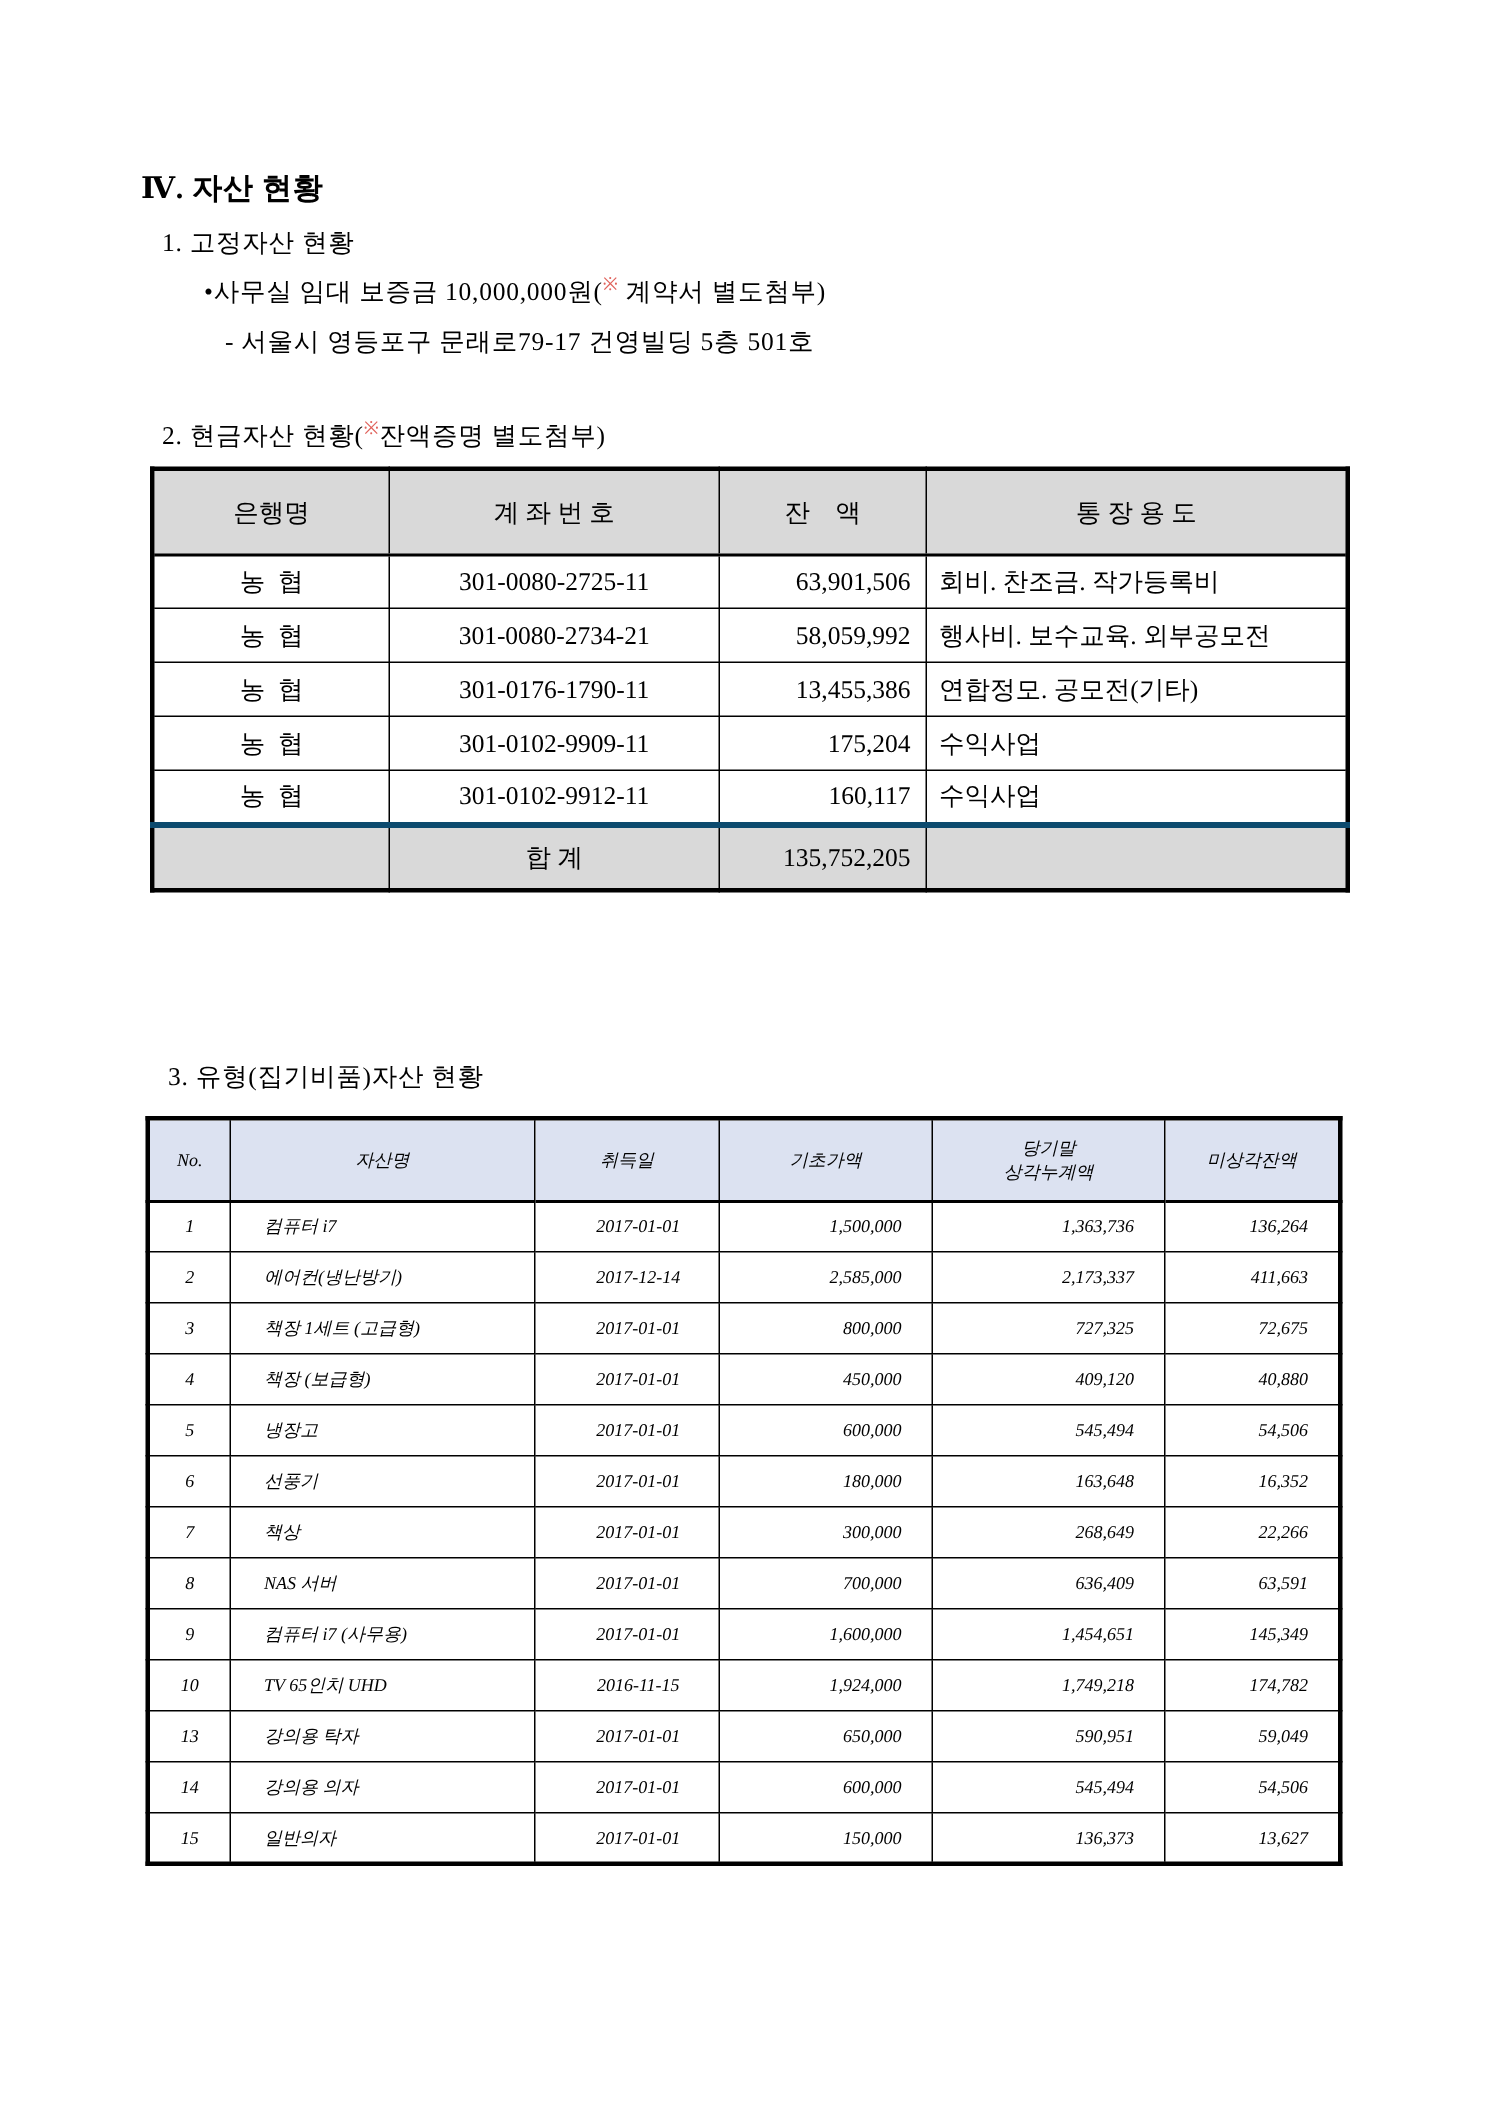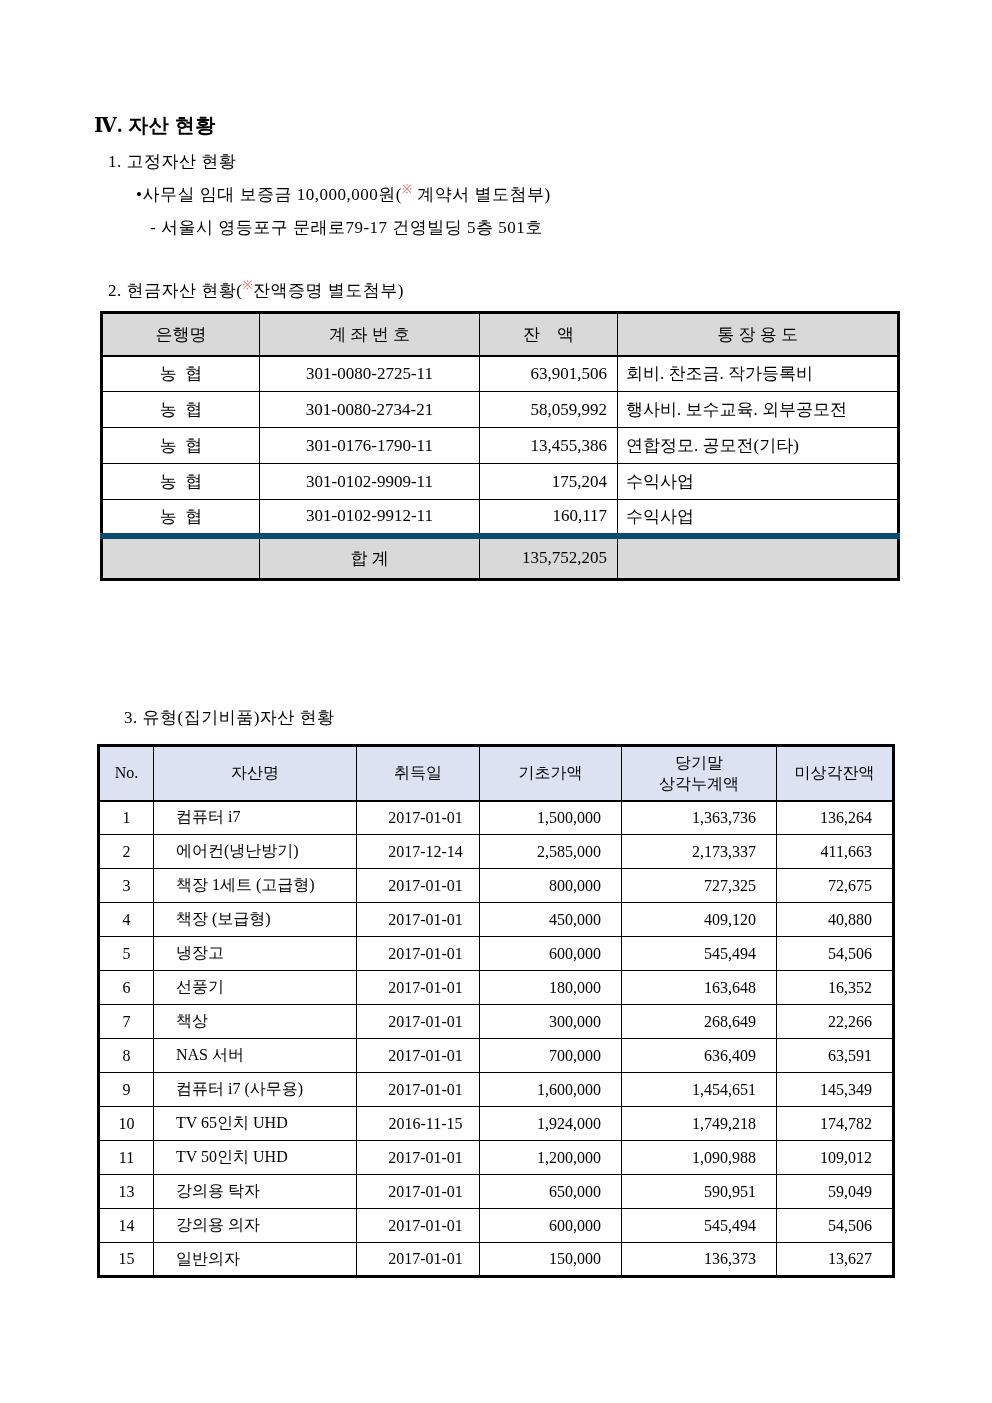--- a/index.html
+++ b/index.html
@@ -15,50 +15,50 @@
 
   .title {
     position: absolute; left: 94px; top: 112px;
     font-size: 20px; font-weight: bold; letter-spacing: 0.5px;
   }
   .s-heading { position: absolute; font-size: 17px; letter-spacing: 0.5px; }
   #s1-heading { left: 108px; top: 150px; }
   #s1-bullet  { left: 136px; top: 183px; }
   #s1-address { left: 150px; top: 216px; }
   #s2-heading { left: 108px; top: 279px; }
-  #s3-heading { left: 124px; top: 706px; text-align: right; }
+  #s3-heading { left: 112px; top: 706px; text-align: right; }
 
   .star {
     color: #e0635c; font-size: 12px;
     vertical-align: super; line-height: 0;
   }
 
   table { border-collapse: collapse; table-layout: fixed; position: absolute; }
   td, th { border: 1px solid #000; font-weight: normal; overflow: hidden; }
 
   
   #cash-table { left: 100px; top: 311px; width: 797px; border: 3px solid #000; font-size: 17px; }
   #cash-table th {
-    background: #d9d9d9; height: 43px;
+    background: #d9d9d9; height: 57px;
     border-bottom: 2px solid #000;
     white-space: pre; text-align: center;
   }
   #cash-table td { height: 36px; }
   #cash-table .bank    { text-align: center; white-space: pre; }
   #cash-table .account { text-align: center; }
   #cash-table .balance { text-align: right; padding-right: 10px; }
   #cash-table .usage   { text-align: left; padding-left: 8px; }
   #cash-table tr.sum td {
     background: #d9d9d9; height: 44px;
-    border-top: 6px solid #0c4a6e;
+    border-top: 4px solid #0c4a6e;
   }
   #cash-table tr.sum .sum-label { text-align: center; white-space: pre; }
 
   
-  #asset-table { left: 97px; top: 744px; width: 795px; border: 3px solid #000; font-size: 16px; }
+  #asset-table { left: 97px; top: 744px; width: 795px; border: 3px solid #000; font-size: 12px; font-style: italic; }
   #asset-table th {
     background: #dce2f1; height: 55px;
     border-bottom: 2px solid #000;
     text-align: center; line-height: 1.35; white-space: pre;
   }
   #asset-table td { height: 34px; }
   #asset-table .no     { text-align: center; }
   #asset-table .name   { text-align: left; padding-left: 22px; }
   #asset-table .date   { text-align: center; padding-left: 16px; }
   #asset-table .num    { text-align: right; padding-right: 20px; }
@@ -228,28 +228,20 @@
       </tr>
       <tr>
         <td class="no">10</td>
         <td class="name">TV 65인치 UHD</td>
         <td class="date">2016-11-15</td>
         <td class="num">1,924,000</td>
         <td class="num">1,749,218</td>
         <td class="num">174,782</td>
       </tr>
       <tr>
-        <td class="no">11</td>
-        <td class="name">TV 50인치 UHD</td>
-        <td class="date">2017-01-01</td>
-        <td class="num">1,200,000</td>
-        <td class="num">1,090,988</td>
-        <td class="num">109,012</td>
-      </tr>
-      <tr>
         <td class="no">13</td>
         <td class="name">강의용 탁자</td>
         <td class="date">2017-01-01</td>
         <td class="num">650,000</td>
         <td class="num">590,951</td>
         <td class="num">59,049</td>
       </tr>
       <tr>
         <td class="no">14</td>
         <td class="name">강의용 의자</td>

